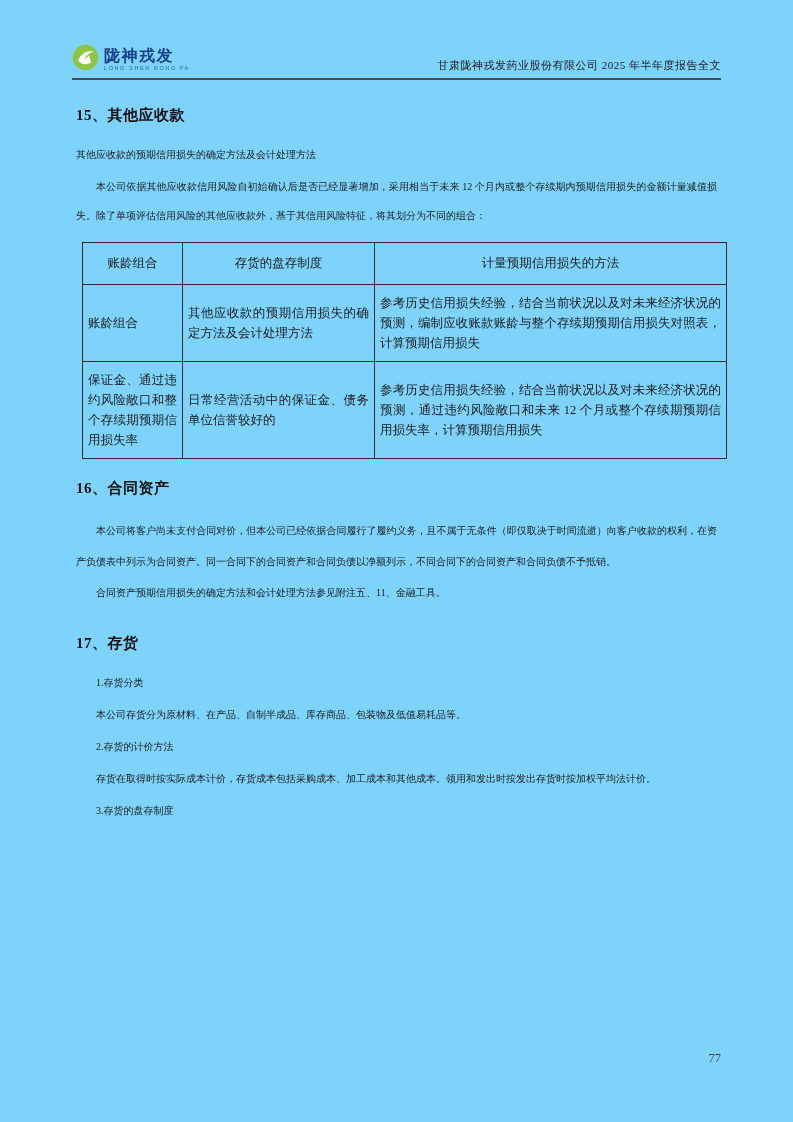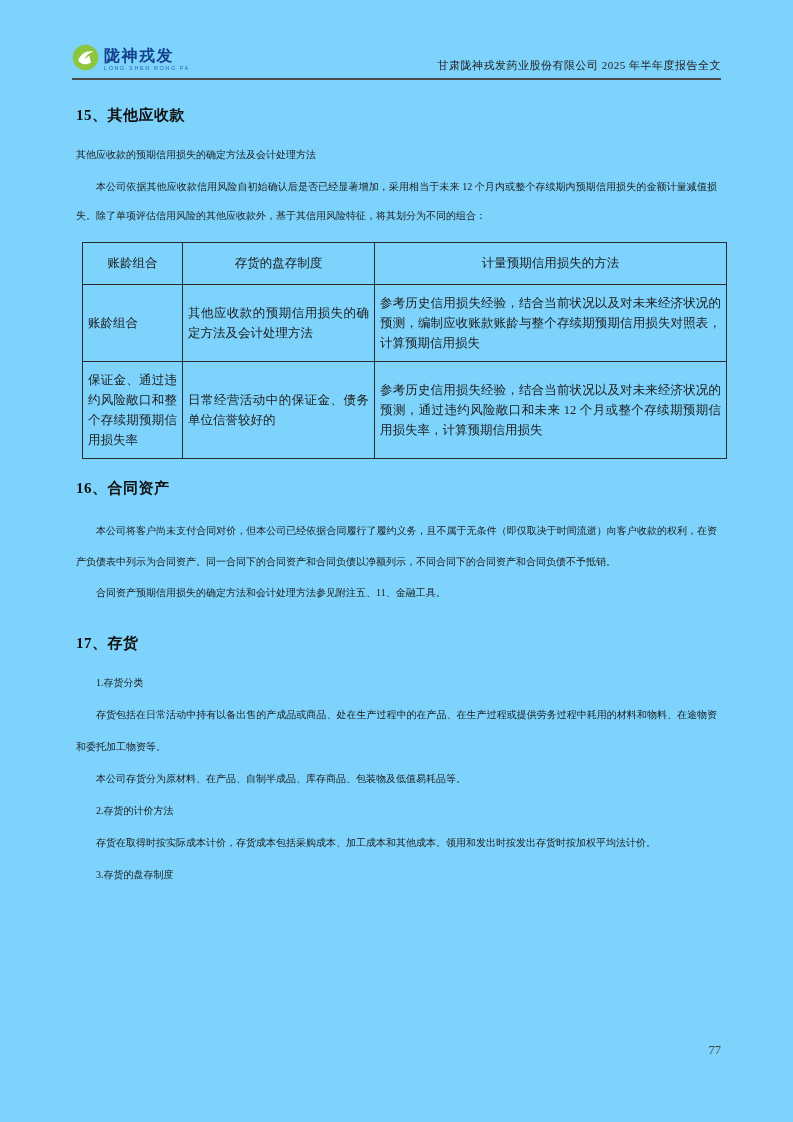--- a/index.html
+++ b/index.html
@@ -72,21 +72,21 @@
   table.combo td {
     line-height: 20px;
     padding: 8px 5px;
     text-align: justify;
   }
   .col1 { width: 100px; }
   .col2 { width: 192px; }
   
   .page-num {
     position: absolute;
-    right: 72px; bottom: 64px;
+    right: 72px; bottom: 56px;
     font-size: 12.5px; color: #444;
   }
 </style>
 </head>
 <body>
 
 <div class="page">
 
   <div class="hdr">
     <div class="logo">
@@ -132,21 +132,20 @@
       </tbody>
     </table>
 
     <h2 class="sec h16">16、合同资产</h2>
     <p class="body p16a">本公司将客户尚未支付合同对价，但本公司已经依据合同履行了履约义务，且不属于无条件（即仅取决于时间流逝）向客户收款的权利，在资产负债表中列示为合同资产。同一合同下的合同资产和合同负债以净额列示，不同合同下的合同资产和合同负债不予抵销。</p>
     <p class="body p16b">合同资产预期信用损失的确定方法和会计处理方法参见附注五、11、金融工具。</p>
 
     <div class="s17">
       <h2 class="sec h17">17、存货</h2>
       <p class="body first">1.存货分类</p>
-      <p class="body">存货包括在日常活动中持有以备出售的产成品或商品、处在生产过程中的在产品、在生产过程或提供劳务过程中耗用的材料和物料、在途物资和委托加工物资等。</p>
       <p class="body">本公司存货分为原材料、在产品、自制半成品、库存商品、包装物及低值易耗品等。</p>
       <p class="body">2.存货的计价方法</p>
       <p class="body">存货在取得时按实际成本计价，存货成本包括采购成本、加工成本和其他成本。领用和发出时按发出存货时按加权平均法计价。</p>
       <p class="body">3.存货的盘存制度</p>
     </div>
 
   </div>
 
   <div class="page-num">77</div>
 

